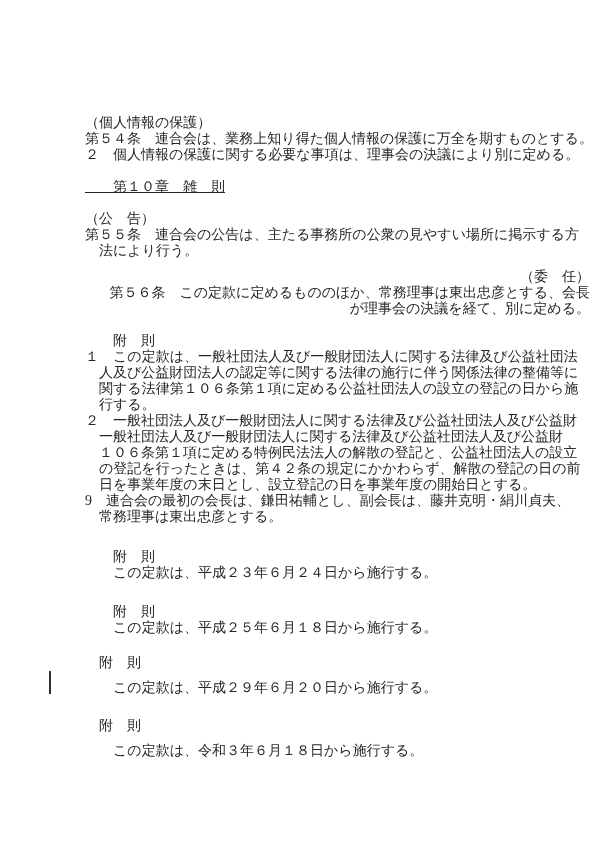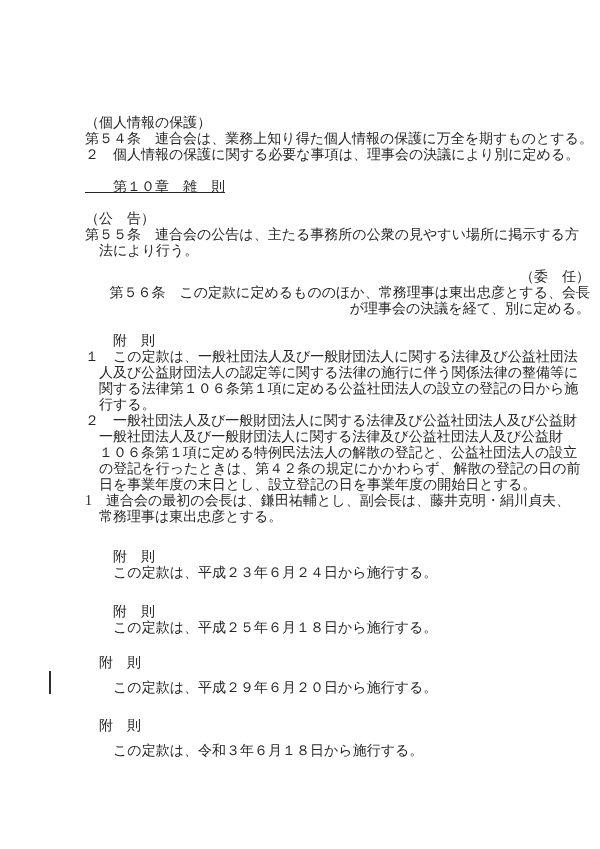--- a/index.html
+++ b/index.html
@@ -82,21 +82,21 @@
       <div class="line">　　附　則</div>
       <div class="line">１　この定款は、一般社団法人及び一般財団法人に関する法律及び公益社団法</div>
       <div class="line">　人及び公益財団法人の認定等に関する法律の施行に伴う関係法律の整備等に</div>
       <div class="line">　関する法律第１０６条第１項に定める公益社団法人の設立の登記の日から施</div>
       <div class="line">　行する。</div>
       <div class="line">２　一般社団法人及び一般財団法人に関する法律及び公益社団法人及び公益財</div>
       <div class="line">　一般社団法人及び一般財団法人に関する法律及び公益社団法人及び公益財</div>
       <div class="line">　１０６条第１項に定める特例民法法人の解散の登記と、公益社団法人の設立</div>
       <div class="line">　の登記を行ったときは、第４２条の規定にかかわらず、解散の登記の日の前</div>
       <div class="line">　日を事業年度の末日とし、設立登記の日を事業年度の開始日とする。</div>
-      <div class="line">1　連合会の最初の会長は、鎌田祐輔とし、副会長は、藤井克明・絹川貞夫、</div>
+      <div class="line">9　連合会の最初の会長は、鎌田祐輔とし、副会長は、藤井克明・絹川貞夫、</div>
       <div class="line">　常務理事は東出忠彦とする。</div>
     </div>
 
   <div class="block block-fusoku-h23">
       <div class="line">　　附　則</div>
       <div class="line">　　この定款は、平成２３年６月２４日から施行する。</div>
     </div>
 
   <div class="block block-fusoku-h25">
       <div class="line">　　附　則</div>

